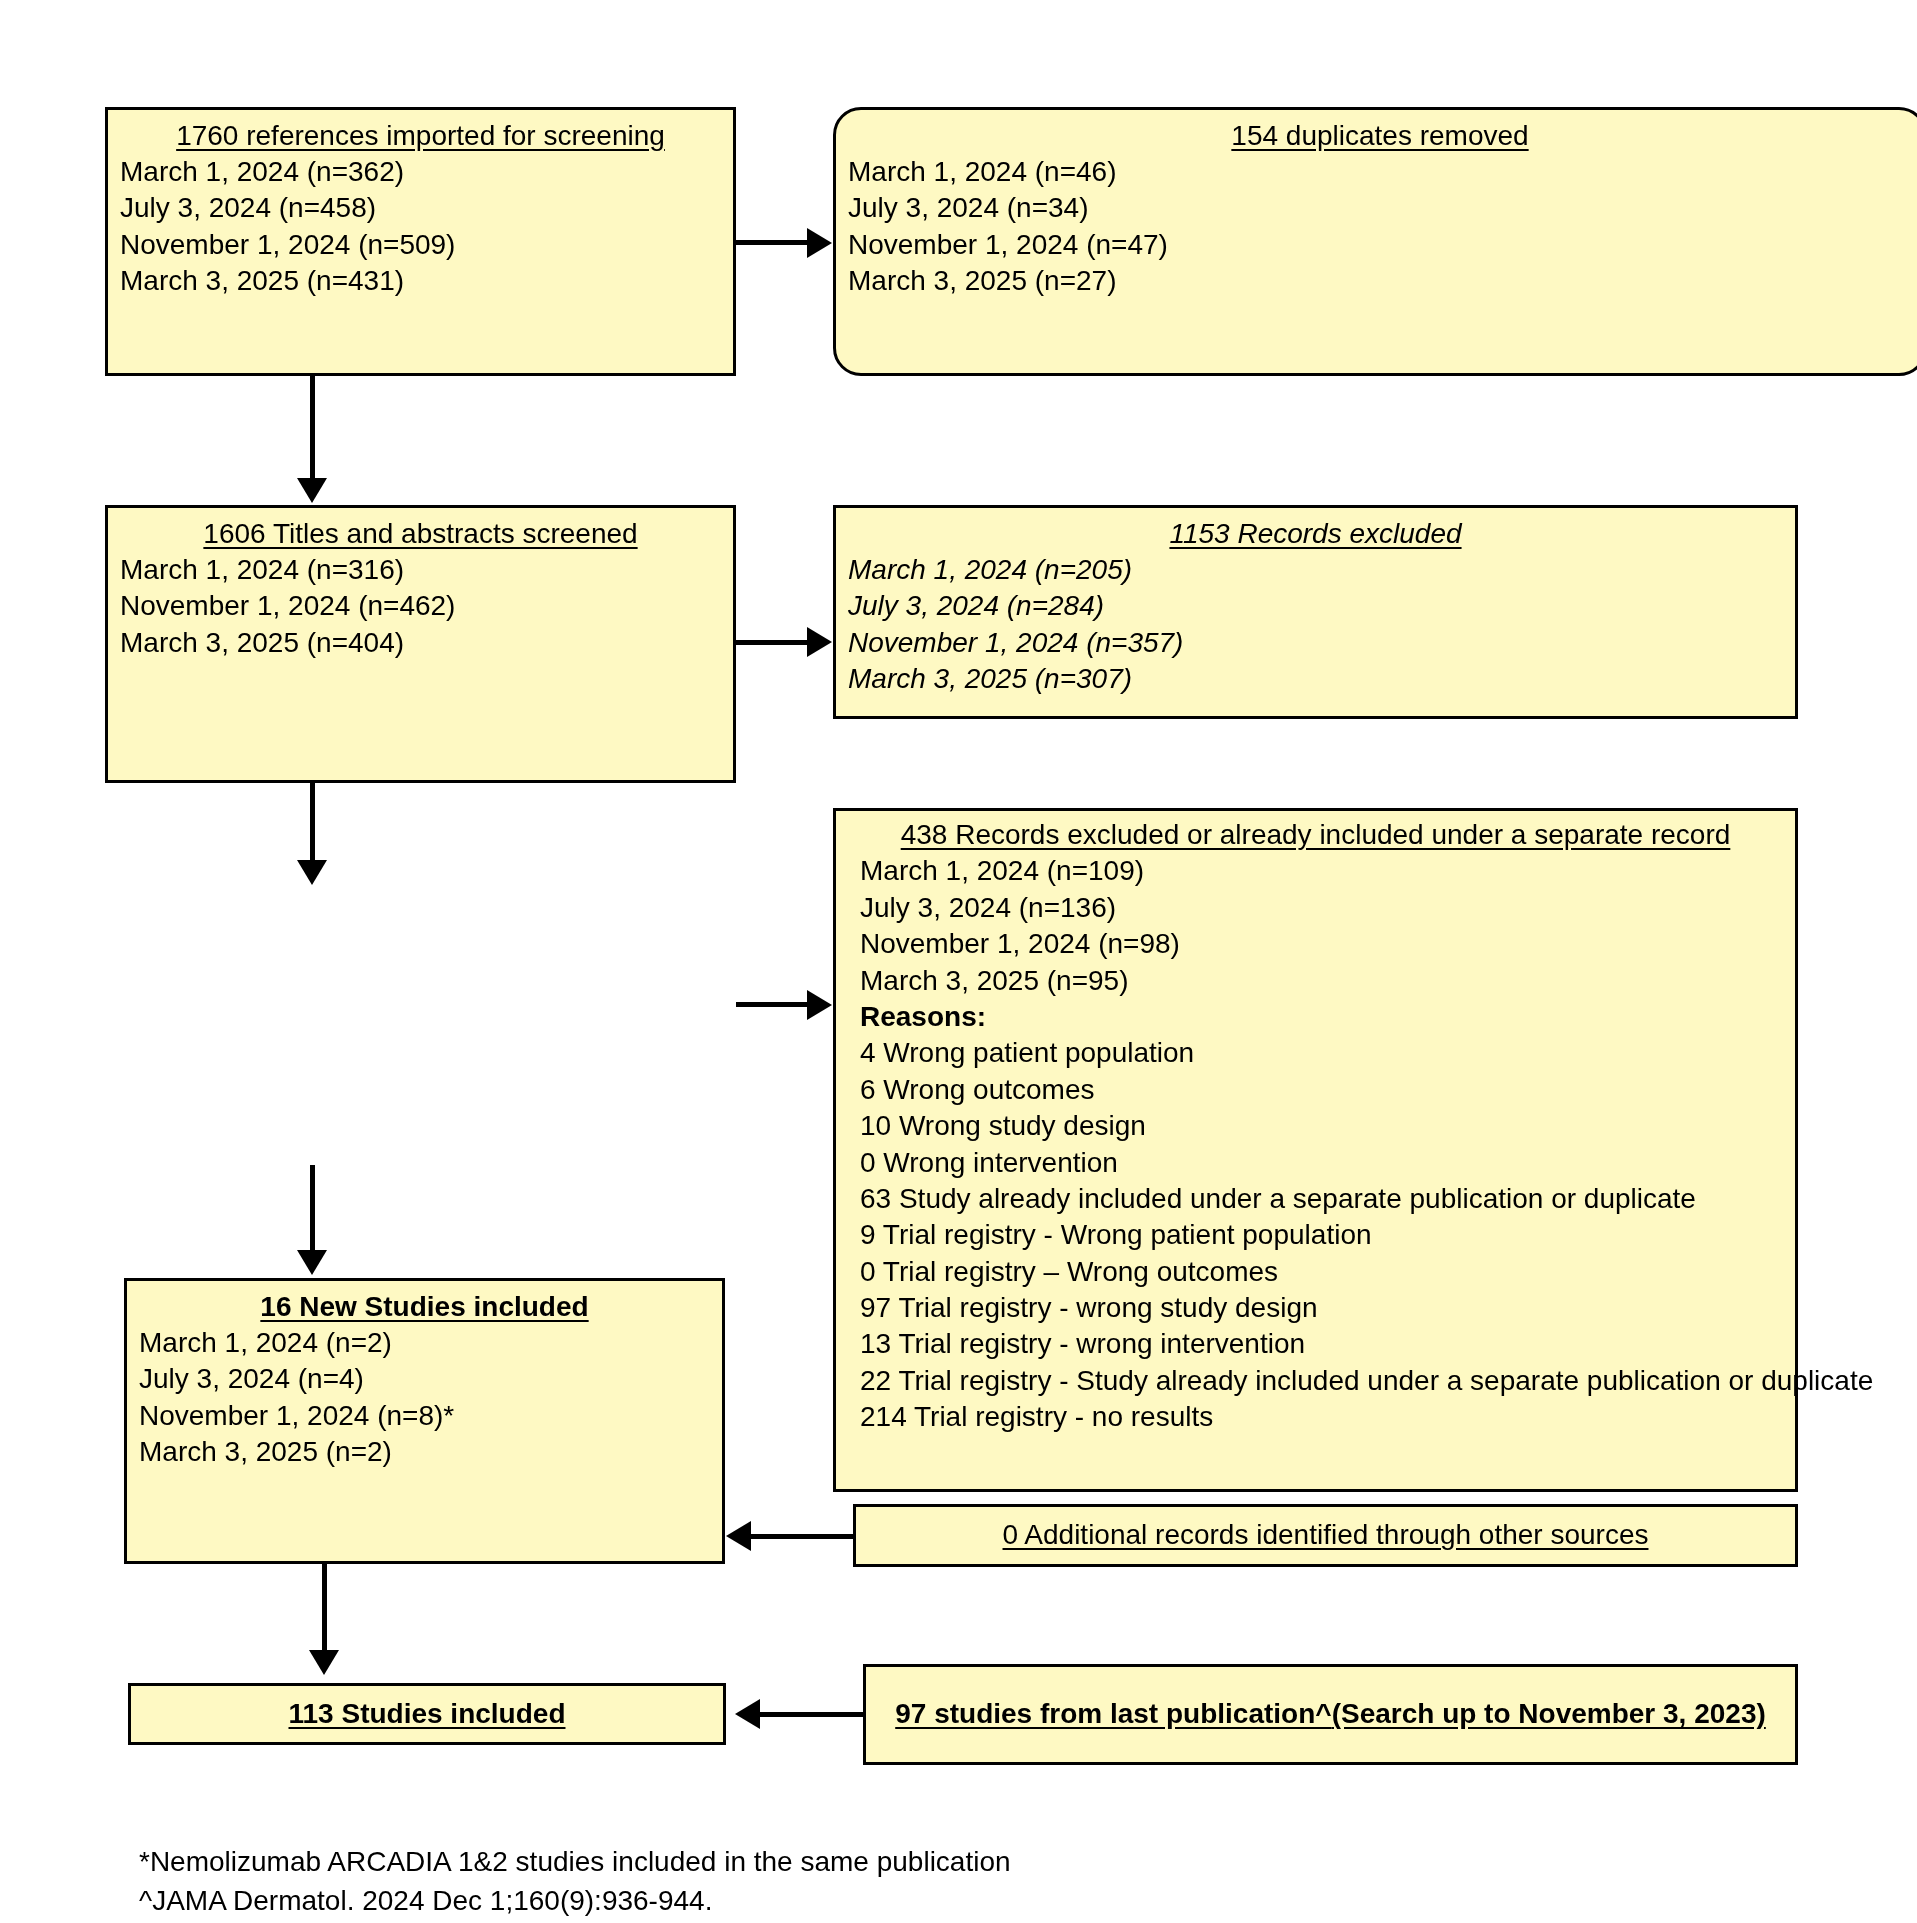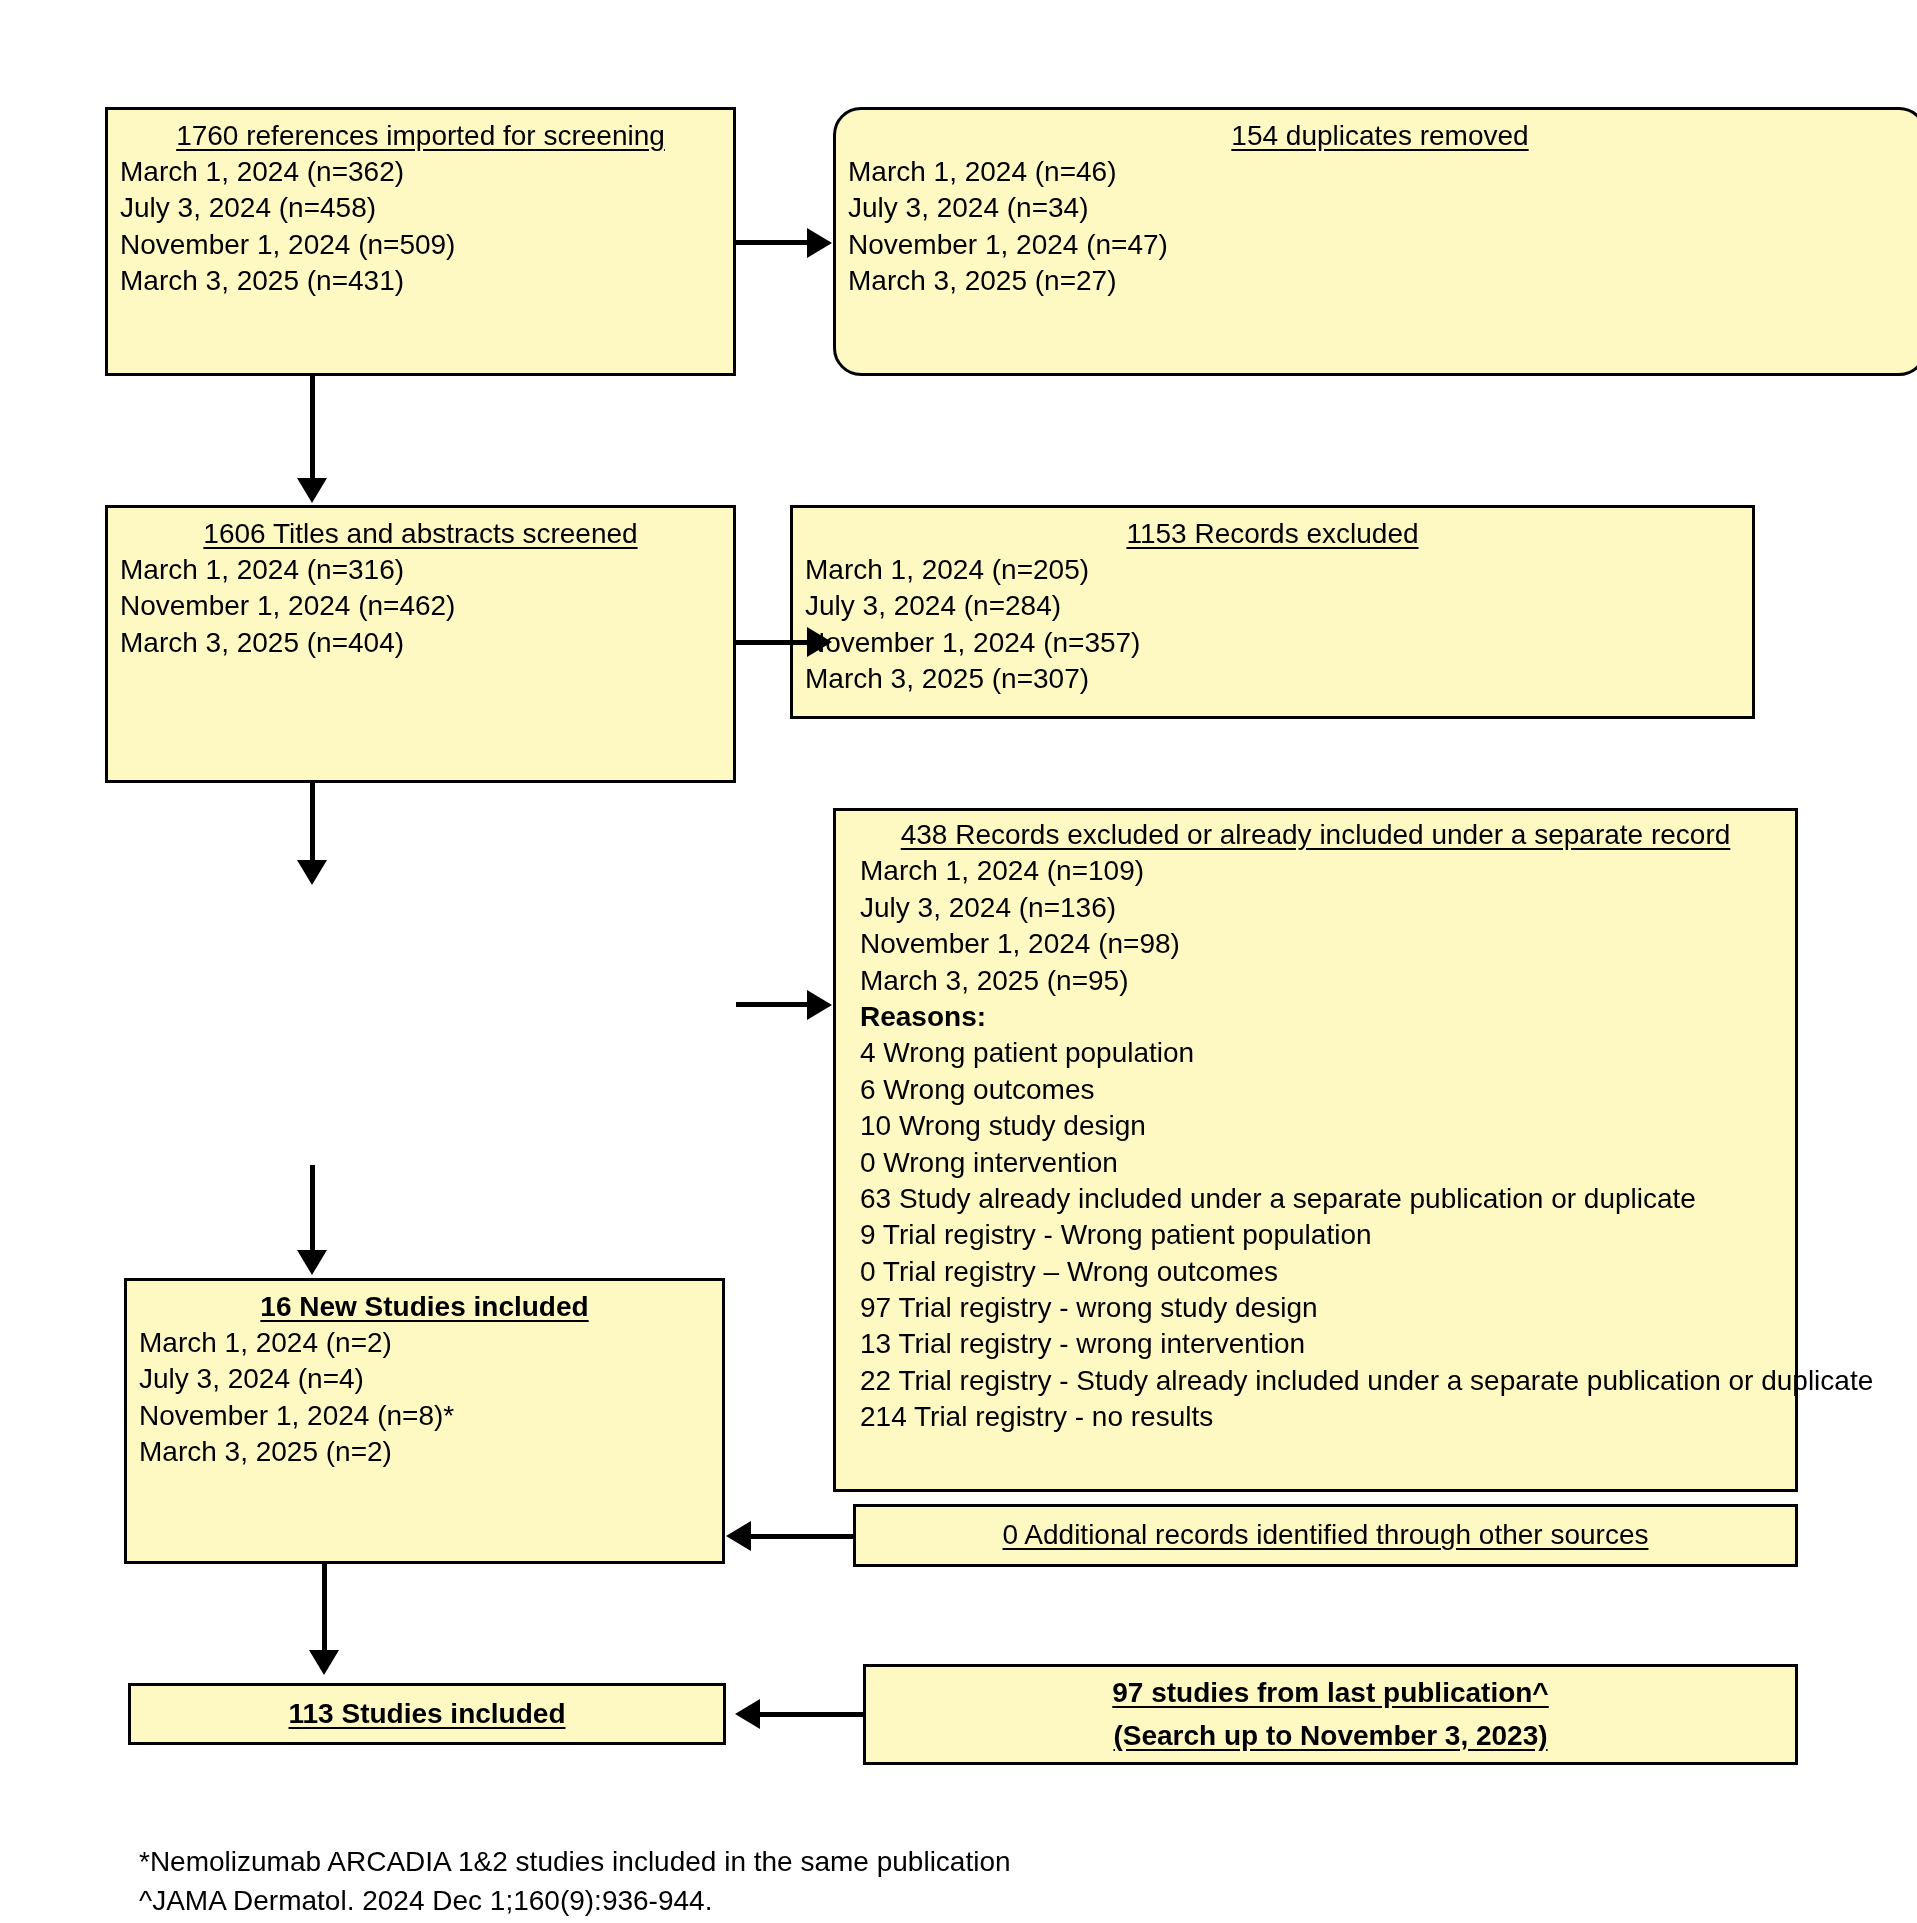--- a/index.html
+++ b/index.html
@@ -50,21 +50,21 @@
   .center-only {
     display: flex;
     align-items: center;
     justify-content: center;
   }
   .center-only .box-title {
     text-align: center;
   }
   .stackcenter {
     display: flex;
-    flex-direction: column;
+    flex-direction: row;
     align-items: center;
     justify-content: center;
   }
   .stackcenter .box-title {
     margin: 3px 0;
   }
   
   .vline {
     position: absolute;
     background: #000000;
@@ -138,21 +138,21 @@
   <div class="vline" style="left:310px; top:376px; height:105px;"></div>
   <div class="arrow-down" style="left:297px; top:478px;"></div>
 
   <div class="box" style="left:105px; top:505px; width:631px; height:278px;">
     <span class="box-title">1606 Titles and abstracts screened</span>
     <span class="box-line">March 1, 2024 (n=316)</span>
     <span class="box-line">November 1, 2024 (n=462)</span>
     <span class="box-line">March 3, 2025 (n=404)</span>
   </div>
 
-  <div class="box" style="left:790px; top:505px; width:965px; height:214px;">
+  <div class="box" style="left:833px; top:505px; width:965px; height:214px;font-style:italic;">
     <span class="box-title">1153 Records excluded</span>
     <span class="box-line">March 1, 2024 (n=205)</span>
     <span class="box-line">July 3, 2024 (n=284)</span>
     <span class="box-line">November 1, 2024 (n=357)</span>
     <span class="box-line">March 3, 2025 (n=307)</span>
   </div>
 
   <div class="hline" style="left:736px; top:640px; width:83px;"></div>
   <div class="arrow-right" style="left:807px; top:627px;"></div>
 

